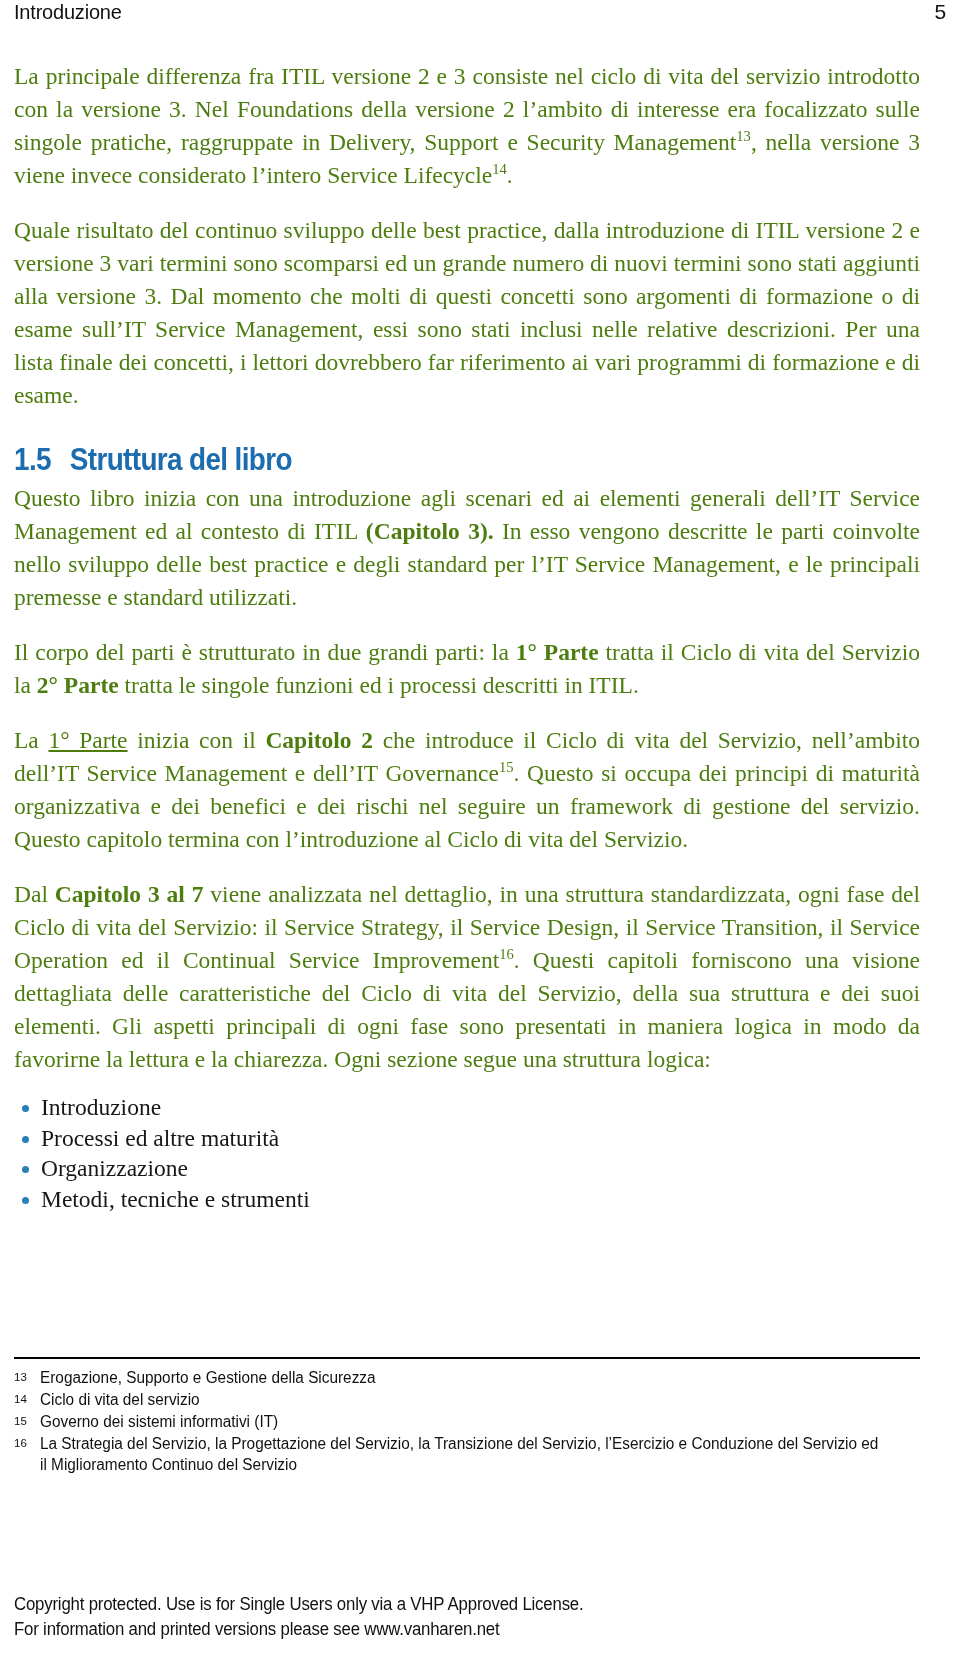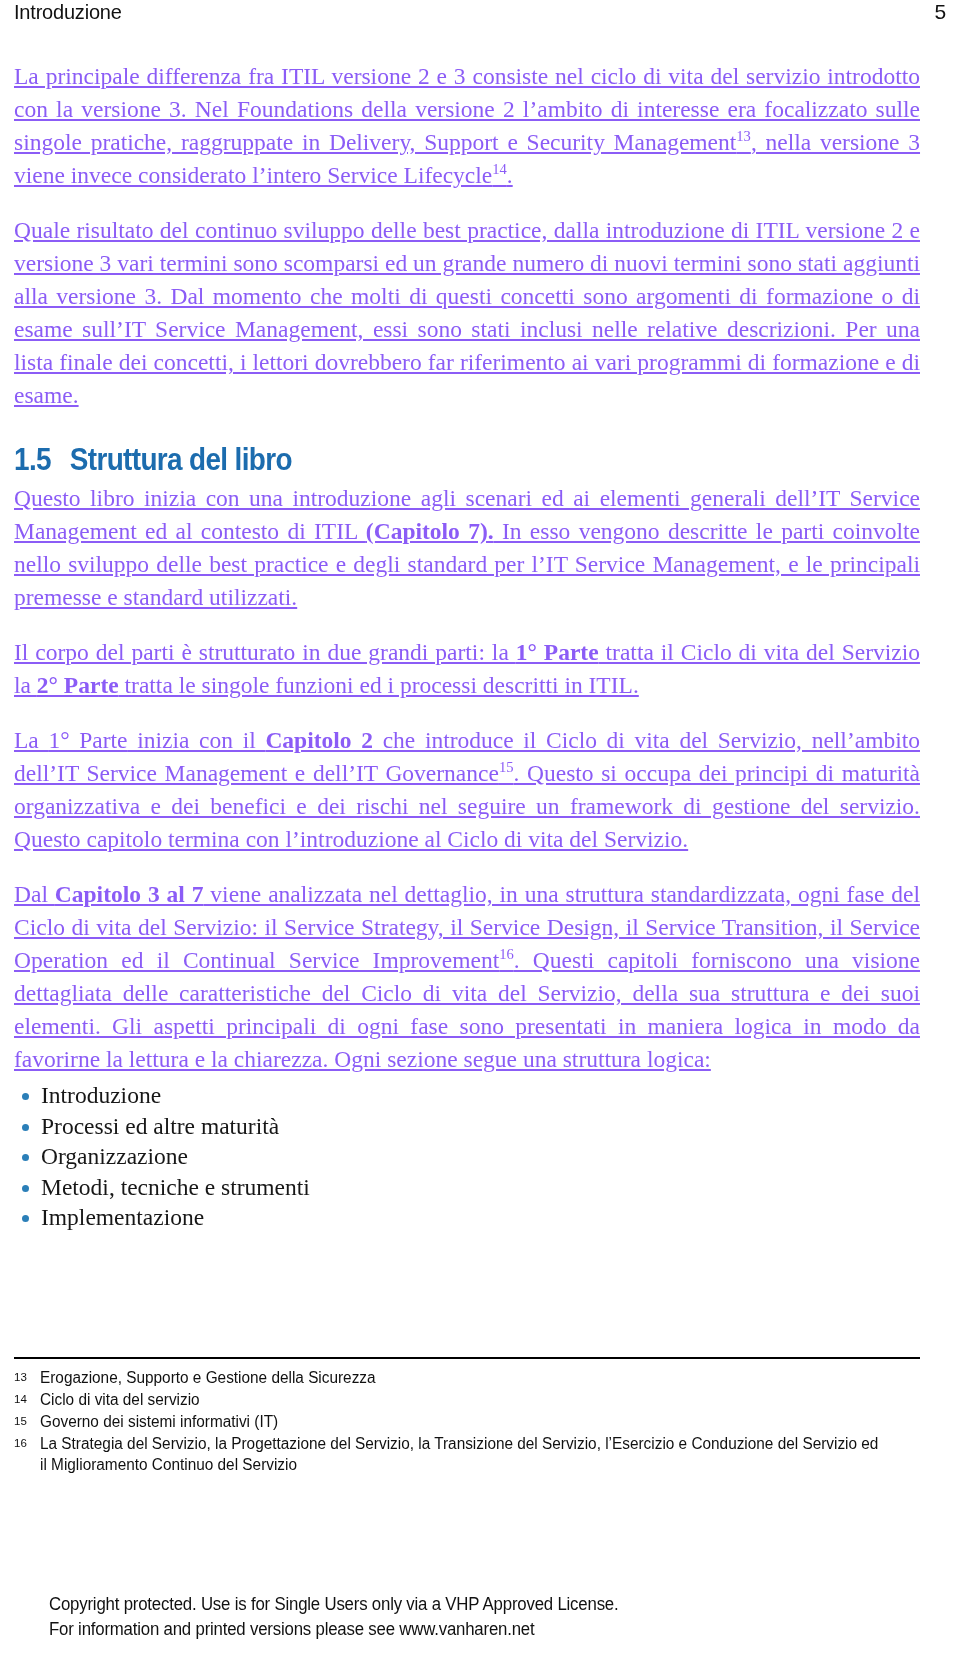--- a/index.html
+++ b/index.html
@@ -50,25 +50,24 @@
     left: 14px;
     width: 906px;
   }
 
   p.body {
     margin: 0 0 22px 0;
     font-size: 23.5px;
     line-height: 33px;
     text-align: justify;
     text-justify: inter-word;
-    color: #8b5cf6;
+    color: #4d7c0f;
     hyphens: none;
-    text-decoration: underline;
-  }
-  p.body.tight { margin-bottom: 4px; }
+  }
+  p.body.tight { margin-bottom: 16px; }
 
   .b { font-weight: bold; }
   .u { text-decoration: underline; text-underline-offset: 2px; }
   sup {
     font-size: 0.62em;
     vertical-align: super;
     line-height: 0;
   }
 
   
@@ -149,21 +148,20 @@
   .copyright {
     position: absolute;
     left: 14px;
     width: 906px;
     top: 1592px;
     font-family: "Liberation Sans Narrow", "Liberation Sans", "DejaVu Sans", sans-serif;
     font-size: 17.5px;
     line-height: 25px;
     color: #111;
     letter-spacing: -0.2px;
-    margin-left: 35px;
   }
   .copyright div { transform: scaleX(0.96); transform-origin: left top; }
 </style>
 </head>
 <body>
 
 <div class="page">
 
   <div class="runhead">
     <span>Introduzione</span>
@@ -174,34 +172,33 @@
 
     <p class="body"><span>La principale differenza fra ITIL versione 2 e 3 consiste nel ciclo di vita del servizio introdotto con la versione 3. Nel Foundations della versione 2 l’ambito di interesse era focalizzato sulle singole pratiche, raggruppate in Delivery, Support e Security Management</span><sup>13</sup><span>, nella versione 3 viene invece considerato l’intero Service Lifecycle</span><sup>14</sup><span>.</span></p>
 
     <p class="body">Quale risultato del continuo sviluppo delle best practice, dalla introduzione di ITIL versione 2 e versione 3 vari termini sono scomparsi ed un grande numero di nuovi termini sono stati aggiunti alla versione 3. Dal momento che molti di questi concetti sono argomenti di formazione o di esame sull’IT Service Management, essi sono stati inclusi nelle relative descrizioni. Per una lista finale dei concetti, i lettori dovrebbero far riferimento ai vari programmi di formazione e di esame.</p>
 
     <div class="sec-heading" style="color:#1C6CAE">
       <span class="num">1.5</span>
       <span class="ttl">Struttura del libro</span>
     </div>
 
-    <p class="body"><span>Questo libro inizia con una introduzione agli scenari ed ai elementi generali dell’IT Service Management ed al contesto di ITIL </span><span class="b">(Capitolo 7).</span><span> In esso vengono descritte le parti coinvolte nello sviluppo delle best practice e degli standard per l’IT Service Management, e le principali premesse e standard utilizzati.</span></p>
+    <p class="body"><span>Questo libro inizia con una introduzione agli scenari ed ai elementi generali dell’IT Service Management ed al contesto di ITIL </span><span class="b">(Capitolo 3).</span><span> In esso vengono descritte le parti coinvolte nello sviluppo delle best practice e degli standard per l’IT Service Management, e le principali premesse e standard utilizzati.</span></p>
 
     <p class="body"><span>Il corpo del parti è strutturato in due grandi parti: la </span><span class="b">1° Parte</span><span> tratta il Ciclo di vita del Servizio la </span><span class="b">2° Parte</span><span> tratta le singole funzioni ed i processi descritti in ITIL.</span></p>
 
     <p class="body"><span>La </span><span class="u">1° Parte</span><span> inizia con il </span><span class="b">Capitolo 2</span><span> che introduce il Ciclo di vita del Servizio, nell’ambito dell’IT Service Management e dell’IT Governance</span><sup>15</sup><span>. Questo si occupa dei principi di maturità organizzativa e dei benefici e dei rischi nel seguire un framework di gestione del servizio. Questo capitolo termina con l’introduzione al Ciclo di vita del Servizio.</span></p>
 
     <p class="body tight"><span>Dal </span><span class="b">Capitolo 3 al 7</span><span> viene analizzata nel dettaglio, in una struttura standardizzata, ogni fase del Ciclo di vita del Servizio: il Service Strategy, il Service Design, il Service Transition, il Service Operation ed il Continual Service Improvement</span><sup>16</sup><span>. Questi capitoli forniscono una visione dettagliata delle caratteristiche del Ciclo di vita del Servizio, della sua struttura e dei suoi elementi. Gli aspetti principali di ogni fase sono presentati in maniera logica in modo da favorirne la lettura e la chiarezza. Ogni sezione segue una struttura logica:</span></p>
 
     <ul class="blist">
       <li><span class="dot" style="background:#2B7FB8"></span><span>Introduzione</span></li>
       <li><span class="dot" style="background:#2B7FB8"></span><span>Processi ed altre maturità</span></li>
       <li><span class="dot" style="background:#2B7FB8"></span><span>Organizzazione</span></li>
       <li><span class="dot" style="background:#2B7FB8"></span><span>Metodi, tecniche e strumenti</span></li>
-      <li><span class="dot" style="background:#2B7FB8"></span><span>Implementazione</span></li>
     </ul>
 
   </div>
 
   <div class="footnotes">
     <hr class="fn-rule">
     <div class="fn">
       <span class="mark">13</span>
       <span class="txt">Erogazione, Supporto e Gestione della Sicurezza</span>
     </div>

